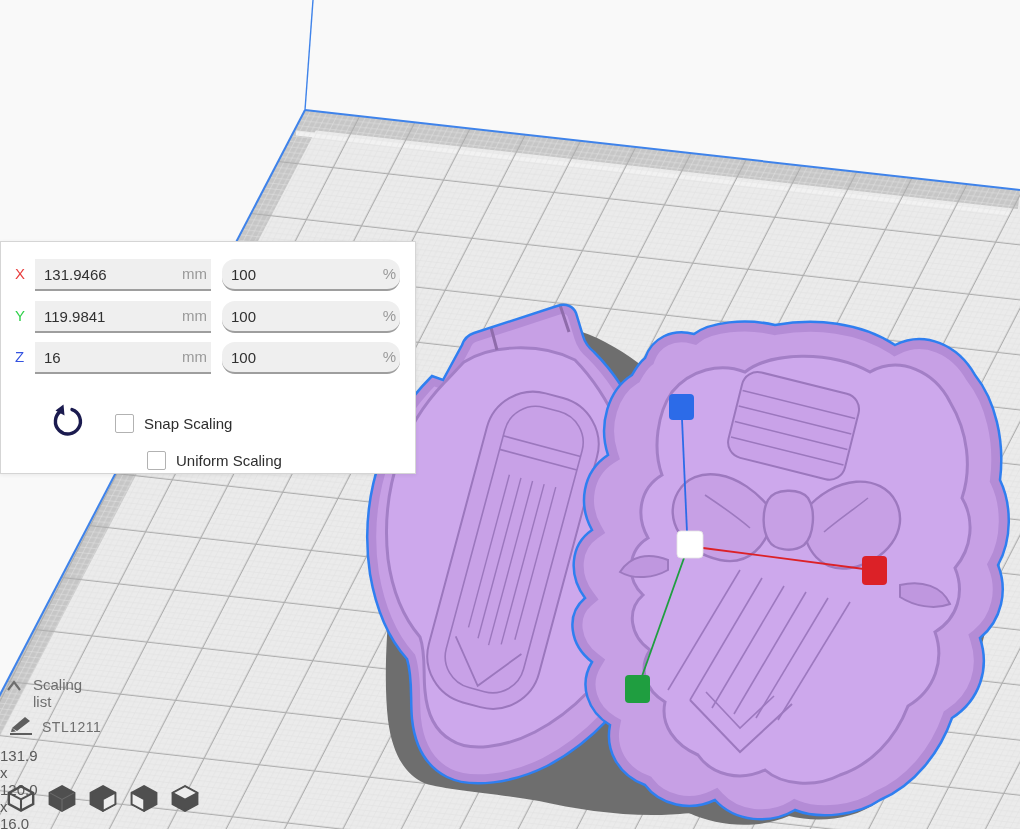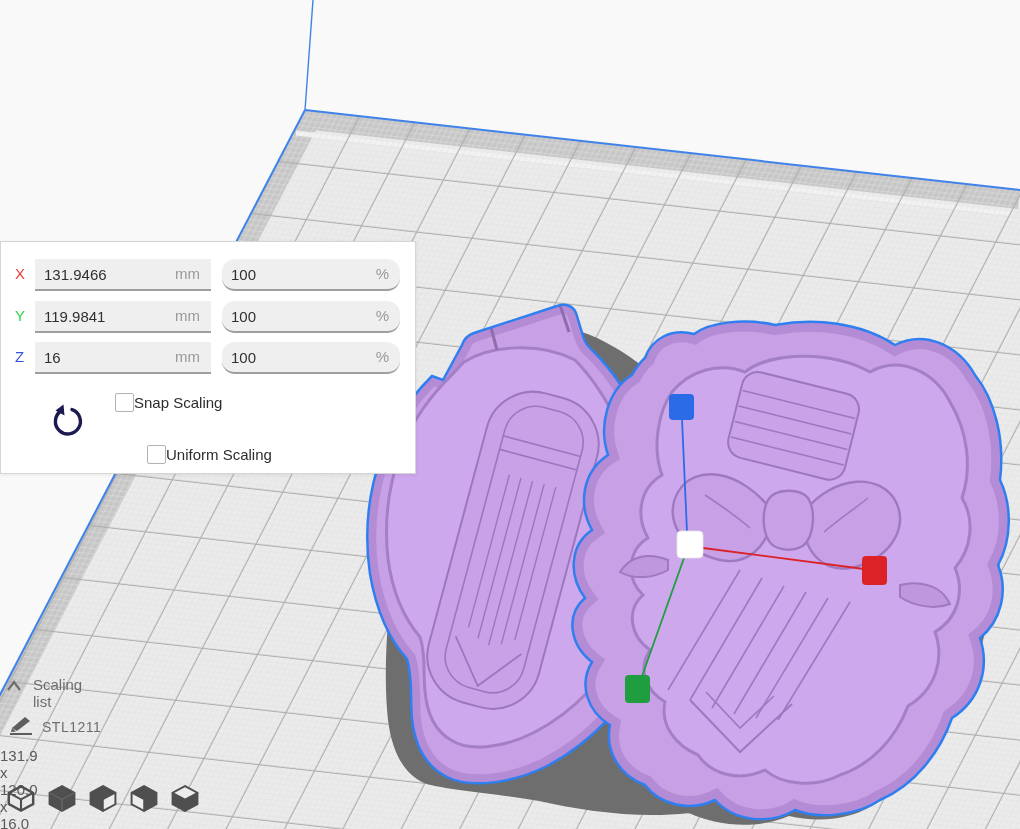--- a/index.html
+++ b/index.html
@@ -15,24 +15,24 @@
   .scale-panel{position:absolute;left:0px;top:241px;width:414px;height:231px;background:#ffffff;
     border:1px solid #d5d5d5;box-shadow:0 1px 4px rgba(0,0,0,0.07);z-index:6;}
   .axis-row{position:absolute;left:0;width:100%;height:30px;}
   .axis-row.r0{top:17px;} .axis-row.r1{top:59px;} .axis-row.r2{top:100px;}
   .axis-label{position:absolute;left:14px;top:0;line-height:30px;font-size:15px;}
   .axis-label.x{color:#e93e3e;} .axis-label.y{color:#2fd14a;} .axis-label.z{color:#3453e0;}
   .field{position:absolute;top:0;height:30px;background:#efefef;border-bottom:2px solid #9e9e9e;}
   .field.mm{left:34px;width:176px;} .field.pct{left:221px;width:178px;border-radius:13px;}
   .field input{width:100%;height:100%;border:none;background:transparent;outline:none;
     font-family:"Liberation Sans",sans-serif;font-size:15px;color:#303030;padding:0 28px 0 9px;box-sizing:border-box;}
-  .unit{position:absolute;right:11px;top:0;line-height:30px;font-size:15px;color:#9a9a9a;pointer-events:none;}
+  .unit{position:absolute;right:4px;top:0;line-height:30px;font-size:15px;color:#9a9a9a;pointer-events:none;}
   .reset-btn{position:absolute;left:46px;top:160px;width:40px;height:40px;background:none;border:none;cursor:pointer;padding:0;}
-  .cb-row{position:absolute;left:114px;height:18px;display:flex;align-items:center;}
-  .cb-row.c0{top:151px;} .cb-row.c1{top:203px;padding-left:32px;}
+  .cb-row{position:absolute;left:114px;height:18px;display:flex;align-items:center;gap:10px;margin-top:21px;}
+  .cb-row.c0{top:151px;} .cb-row.c1{top:188px;padding-left:32px;}
   .cb-box{width:17px;height:17px;border:1px solid #b2b2b2;border-radius:2px;background:#ffffff;flex:0 0 auto;}
   .cb-label{font-size:15px;color:#2d2d2d;white-space:nowrap;}
 
   
   .objlist{position:absolute;left:0;top:0;z-index:5;color:#6e6e6e;}
   .objlist-header{position:absolute;left:33px;top:676px;font-size:15px;}
   .objlist-caret{position:absolute;left:6px;top:680px;}
   .objlist-itemicon{position:absolute;left:8px;top:713px;}
   .objlist-item{position:absolute;left:42px;top:719px;font-size:14px;letter-spacing:.5px;}
   .objlist-dims{position:absolute;left:0px;top:747px;font-size:15px;color:#5a5a5a;}

